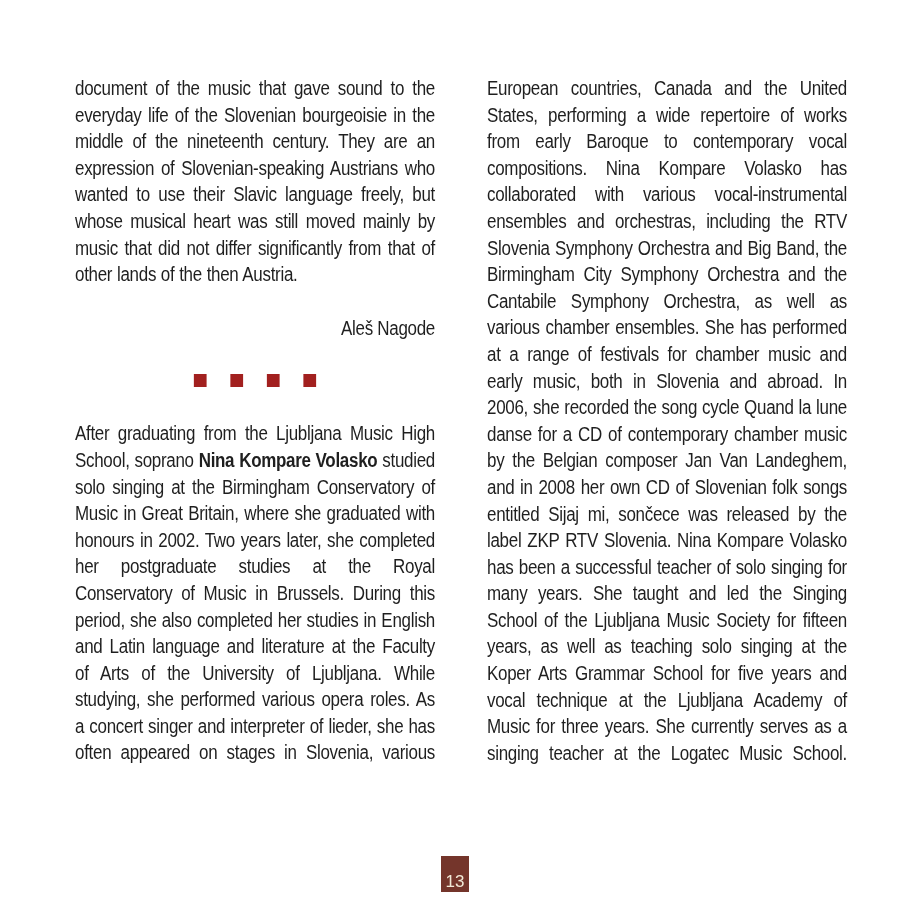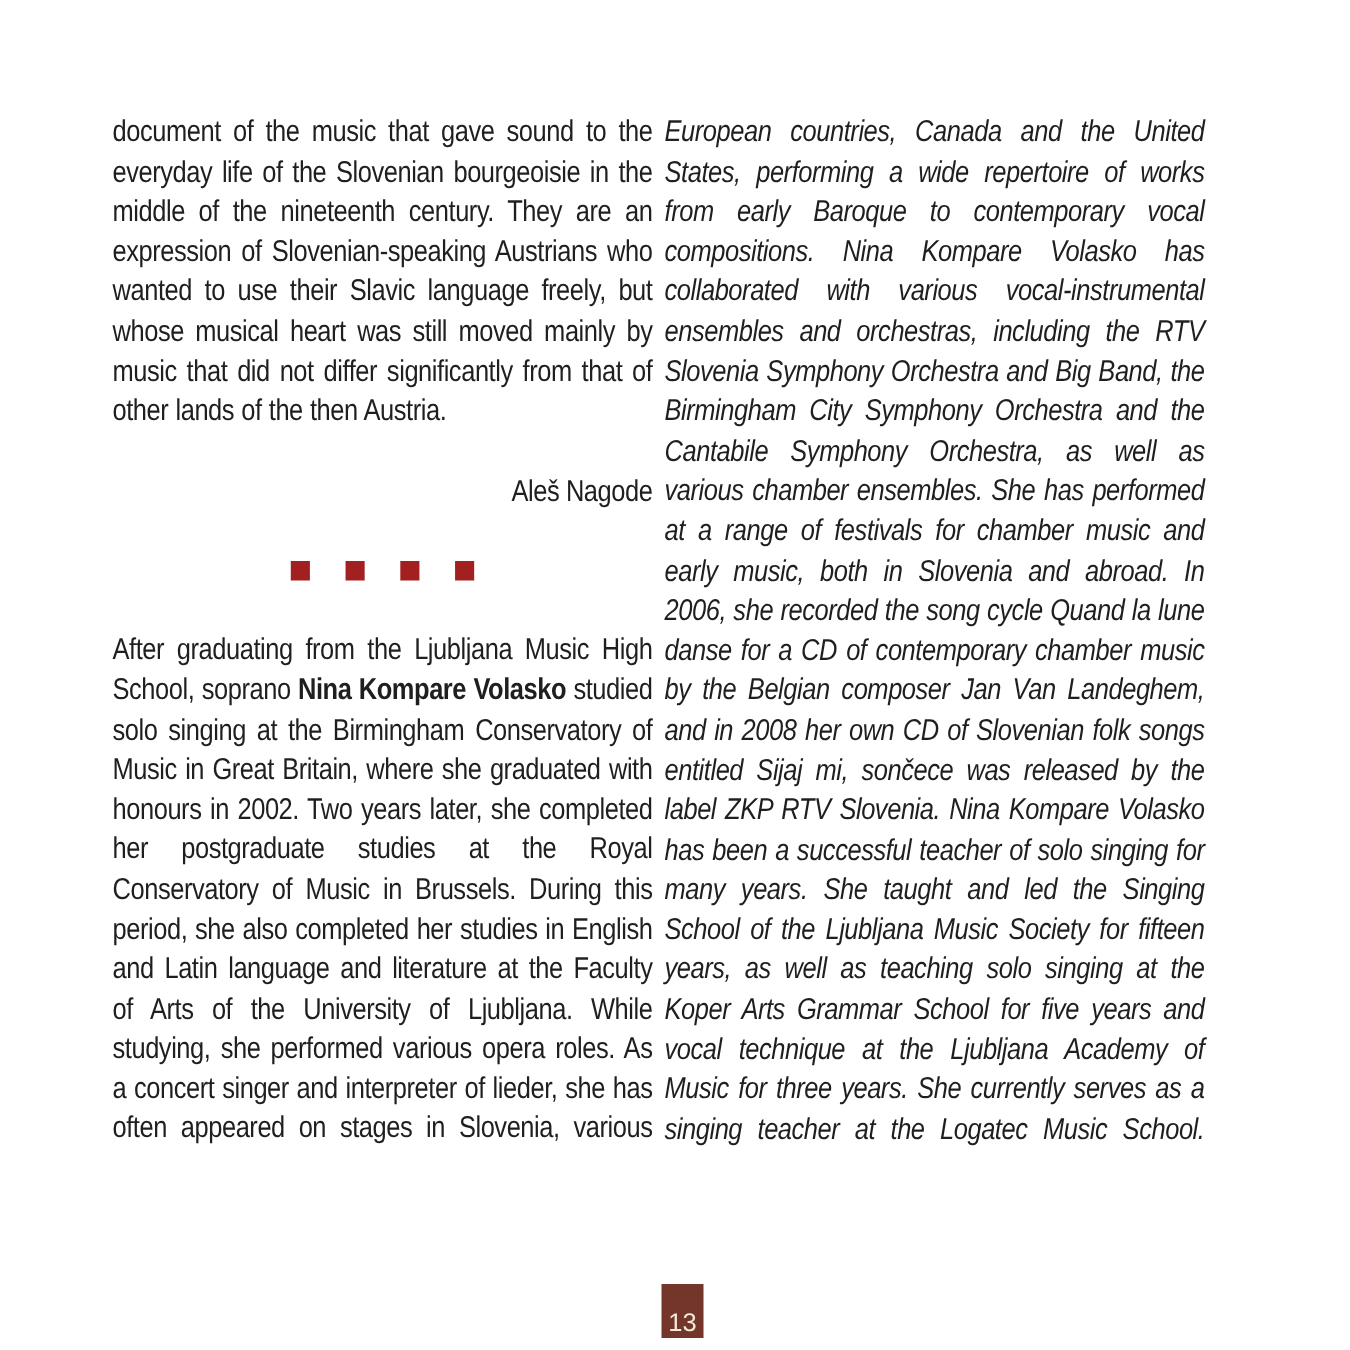--- a/index.html
+++ b/index.html
@@ -14,21 +14,21 @@
   .page{
     position:relative;
     width:900px;height:892px;
     background:var(--bg);
     overflow:hidden;
     font-family:"Liberation Sans","DejaVu Sans",sans-serif;
     color:var(--ink);
   }
   .column{position:absolute;top:75px;width:360px;}
   .col-left{left:75px;}
-  .col-right{left:443px;font-style:italic;}
+  .col-right{left:487px;}
   
   .col-scale{
     width:424px;
     transform:scaleX(0.849);
     transform-origin:0 0;
   }
   .body-text{
     margin:0;
     font-size:20px;
     line-height:26.6px;

